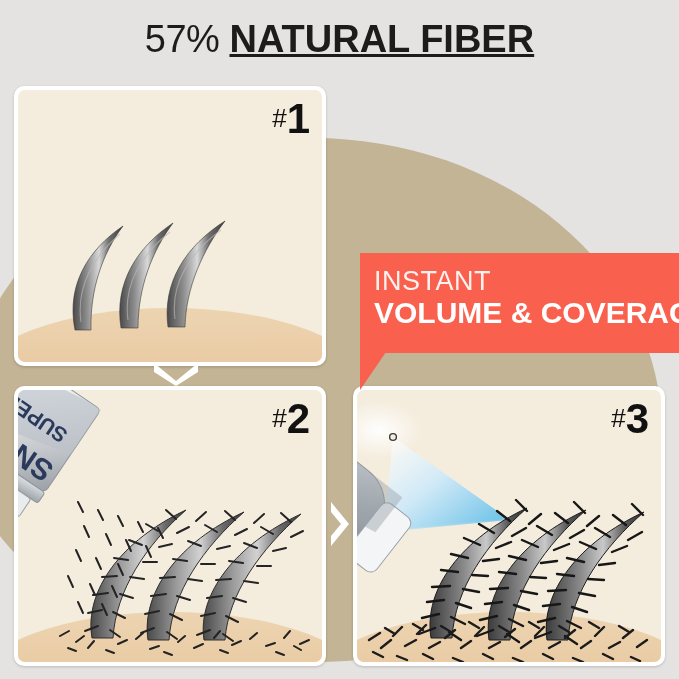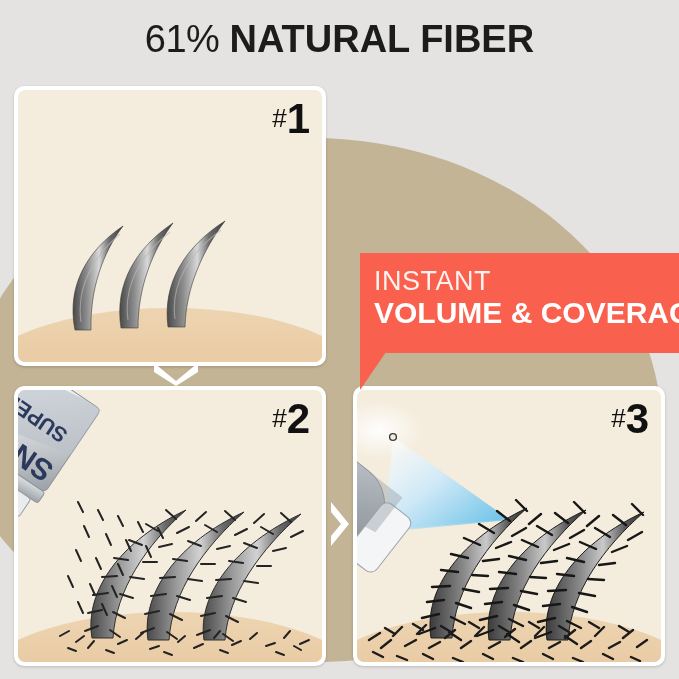--- a/index.html
+++ b/index.html
@@ -22,21 +22,21 @@
   
   .headline{
     position:absolute;left:0;top:18px;width:679px;
     text-align:center;
     font-size:38px;
     letter-spacing:-0.5px;
     color:#1c1c1c;
     white-space:nowrap;
   }
   .headline .light{font-weight:400;}
-  .headline .bold{font-weight:700;letter-spacing:0px;}
+  .headline .bold{font-weight:700;letter-spacing:0px;text-decoration:underline;}
 
   
   .panel{
     position:absolute;
     background:#ffffff;
     border-radius:10px;
     box-shadow:0 1px 3px rgba(0,0,0,.18);
     padding:4px;
     box-sizing:border-box;
     overflow:hidden;
@@ -109,21 +109,21 @@
   .hairsvg{position:absolute;left:0;top:0;width:100%;height:100%;}
 </style>
 </head>
 <body>
 
 <div id="stage">
 
   <div class="bg-circle"></div>
 
   <div class="headline">
-    <span class="light">61%</span>
+    <span class="light">57%</span>
     <span class="bold">NATURAL FIBER</span>
   </div>
 
   <div class="panel" id="panel1">
     <div class="panel-inner">
 
       <div class="scalp"></div>
 
       <svg class="hairsvg" viewBox="0 0 304 272">
         <defs>

